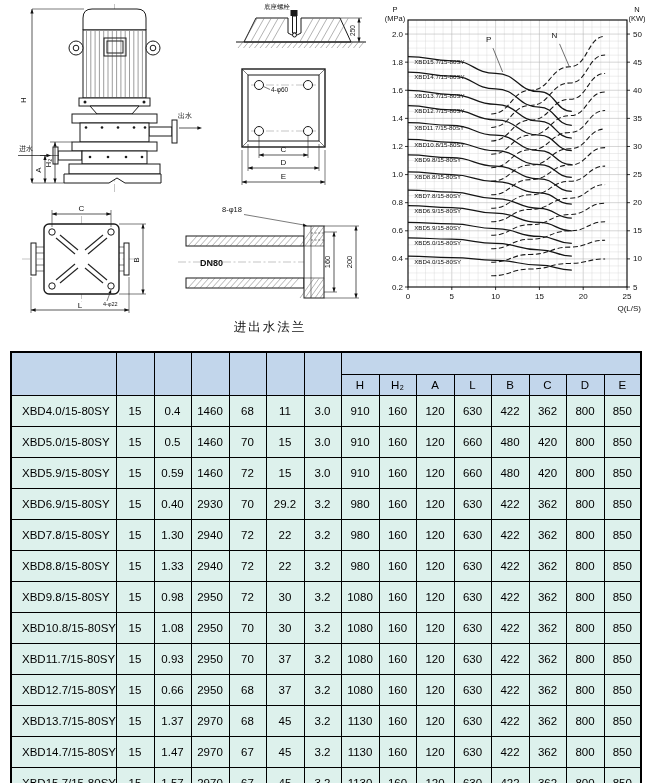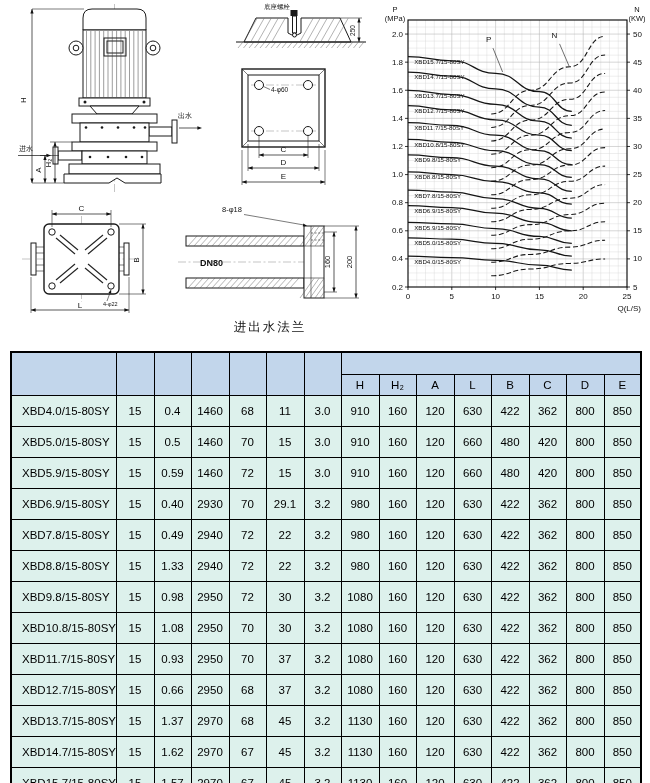--- a/index.html
+++ b/index.html
@@ -610,35 +610,35 @@
           <td>420</td>
           <td>800</td>
           <td>850</td>
         </tr>
         <tr>
           <td class="model">XBD6.9/15-80SY</td>
           <td>15</td>
           <td>0.40</td>
           <td>2930</td>
           <td>70</td>
-          <td>29.1</td>
+          <td>29.2</td>
           <td>3.2</td>
           <td>980</td>
           <td>160</td>
           <td>120</td>
           <td>630</td>
           <td>422</td>
           <td>362</td>
           <td>800</td>
           <td>850</td>
         </tr>
         <tr>
           <td class="model">XBD7.8/15-80SY</td>
           <td>15</td>
-          <td>0.49</td>
+          <td>1.30</td>
           <td>2940</td>
           <td>72</td>
           <td>22</td>
           <td>3.2</td>
           <td>980</td>
           <td>160</td>
           <td>120</td>
           <td>630</td>
           <td>422</td>
           <td>362</td>
@@ -743,21 +743,21 @@
           <td>120</td>
           <td>630</td>
           <td>422</td>
           <td>362</td>
           <td>800</td>
           <td>850</td>
         </tr>
         <tr>
           <td class="model">XBD14.7/15-80SY</td>
           <td>15</td>
-          <td>1.62</td>
+          <td>1.47</td>
           <td>2970</td>
           <td>67</td>
           <td>45</td>
           <td>3.2</td>
           <td>1130</td>
           <td>160</td>
           <td>120</td>
           <td>630</td>
           <td>422</td>
           <td>362</td>

